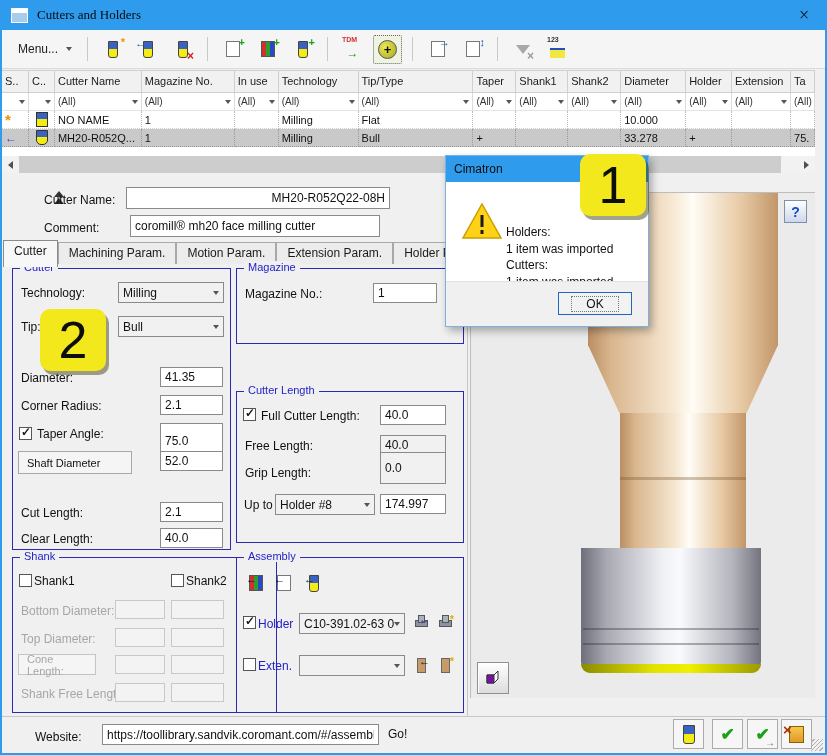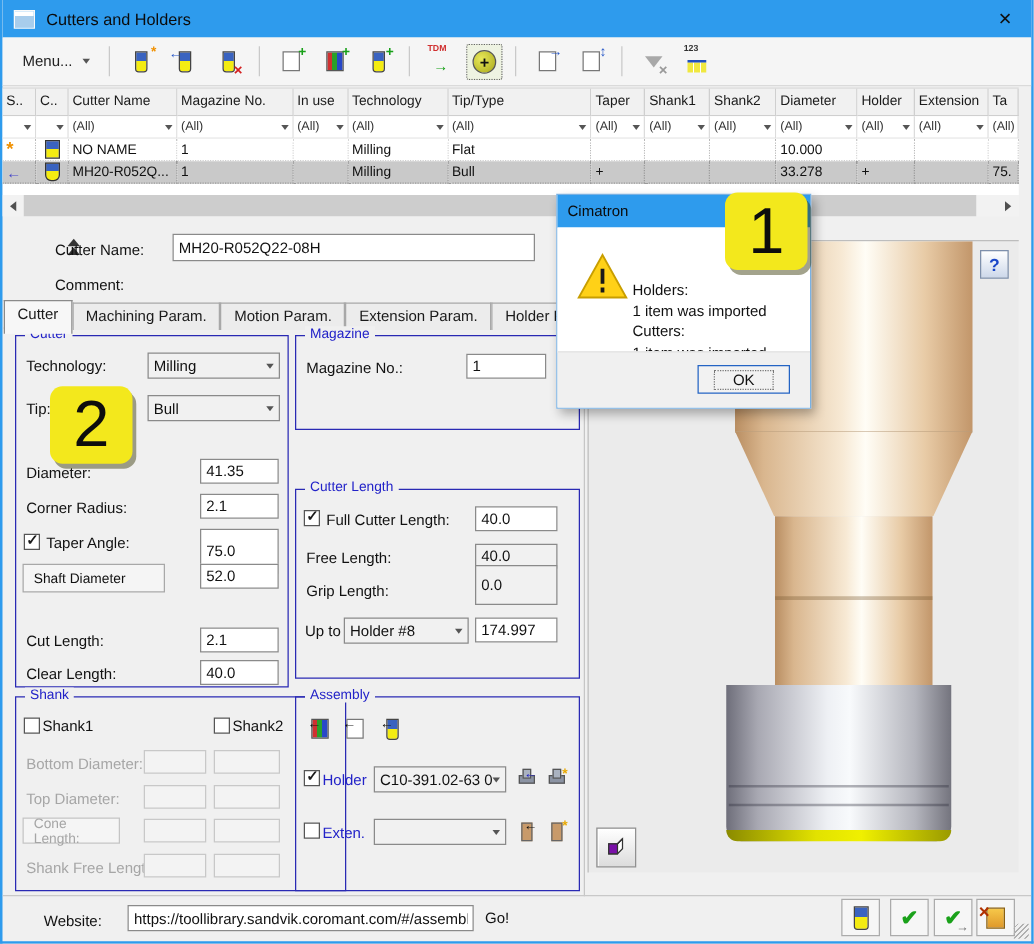--- a/index.html
+++ b/index.html
@@ -1,20 +1,20 @@
 <!DOCTYPE html>
 <html><head>
 <meta charset="utf-8">
 <style>
   html,body{margin:0;padding:0;background:#d8d8d8;}
   #window{position:relative;width:827px;height:755px;background:#f0f0f0;box-sizing:border-box;
     border-left:2px solid #2e9bed;border-right:2px solid #2e9bed;border-bottom:2px solid #2e9bed;
     font-family:"Liberation Sans",sans-serif;overflow:hidden;}
   
-  .titlebar{position:absolute;left:0;top:0;right:0;height:30px;background:#2e9bed;display:flex;align-items:center;padding:0 9px;box-sizing:border-box;}
+  .titlebar{position:absolute;left:0;top:0;right:0;height:30px;background:#2e9bed;display:flex;align-items:center;padding:0 9px;box-sizing:border-box;font-family:Liberation Serif, serif;}
   .appicon{width:15px;height:13px;border:1px solid #fafafa;background:linear-gradient(#ffffff 4px,#a8cdec 4px);margin-right:9px;}
   .wtitle{font-size:13px;color:#0b0b0b;}
   .wclose{margin-left:auto;font-size:18px;color:#101010;width:24px;text-align:center;line-height:28px;}
   
   .toolbar{position:absolute;left:0;top:30px;right:0;height:38px;background:#f5f5f5;border-bottom:1px solid #dadada;display:flex;align-items:center;}
   .menubtn{margin-left:8px;width:70px;height:25px;display:flex;align-items:center;justify-content:center;gap:8px;font-size:12px;color:#222;}
   .tsep{width:1px;height:24px;background:#c9c9c9;margin:0 7px;}
   .tbtn{width:27px;height:27px;margin:0 3px;position:relative;display:flex;align-items:center;justify-content:center;border:1px solid transparent;border-radius:2px;}
   .tbtn.active{border:1px dotted #666;background:#eef3e2;}
   .tl{width:8px;height:15px;border:1px solid #444;background:linear-gradient(#3a63c0 46%,#f4ec12 46%);border-radius:0 0 3px 3px;}
@@ -306,22 +306,23 @@
     <div class="sbtn" style="margin-left:auto">
         <span class="tri-r"></span>
       </div>
   </div>
 
   <div class="collapse">
     <div class="tri-u"></div>
     <div class="tri-u"></div>
   </div>
   <div class="flabel" style="left:42px;top:193px">Cutter Name:</div>
-  <input class="inp" style="left: 136px; top: 187px; width: 290px; height: 22px;" value="MH20-R052Q22-08H">
+  <input class="inp" style="left: 124px; top: 187px; width: 264px; height: 22px; text-align: right;" value="MH20-R052Q22-08H">
   <div class="flabel" style="left:42px;top:221px">Comment:</div>
+  <input class="inp" style="left: 128px; top: 215px; width: 250px; height: 22px;" value="coromill® mh20 face milling cutter">
 
   <div class="tabs">
     <div class="tab active">Cutter</div>
     <div class="tab">Machining Param.</div>
     <div class="tab">Motion Param.</div>
     <div class="tab">Extension Param.</div>
     <div class="tab">Holder Param.</div>
   </div>
   <div class="vdiv"></div>
 

